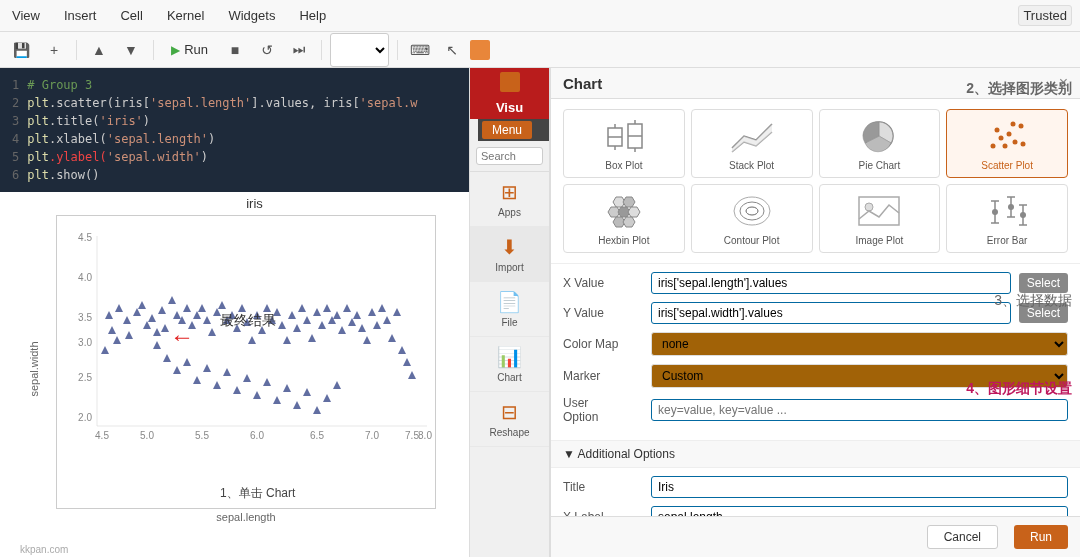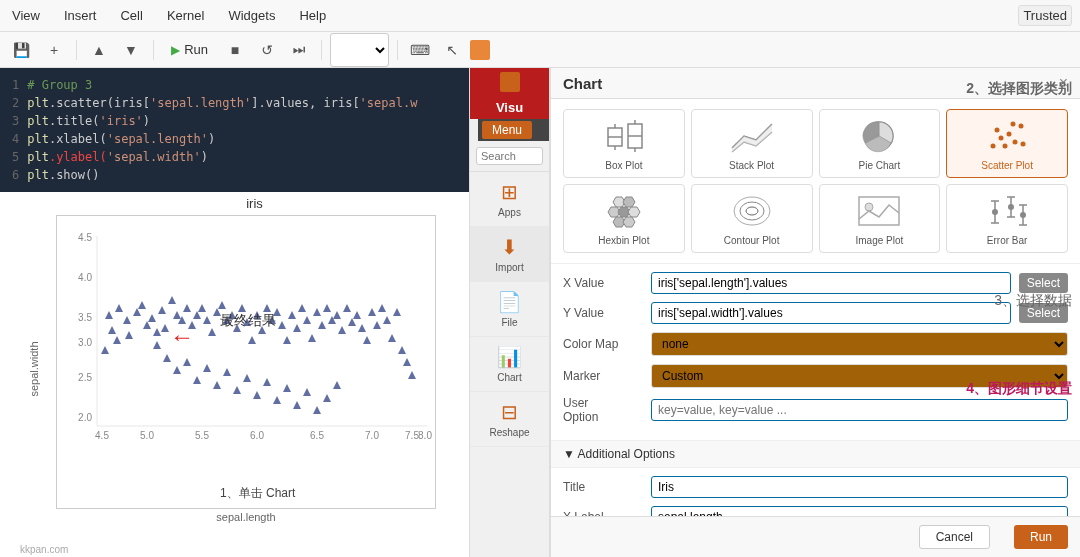--- a/index.html
+++ b/index.html
@@ -138,21 +138,21 @@
     
     .additional-header {
       display: flex; align-items: center; gap: 6px; padding: 6px 12px;
       background: #f8f8f8; border-top: 1px solid #eee; border-bottom: 1px solid #eee;
       cursor: pointer; font-size: 12px; color: #333;
     }
     .additional-content { padding: 8px 12px; }
 
     
     .dialog-footer {
-      display: flex; justify-content: flex-end; gap: 24px; padding: 8px 12px;
+      display: flex; justify-content: flex-end; gap: 16px; padding: 8px 12px;
       border-top: 1px solid #ddd; background: #f8f8f8;
       position: sticky; bottom: 0;
     }
     .btn-cancel {
       background: white; border: 1px solid #ccc; border-radius: 3px;
       padding: 4px 16px; font-size: 12px; cursor: pointer; color: #333;
     }
     .btn-run {
       background: #c8621a; color: white; border: none; border-radius: 3px;
       padding: 4px 16px; font-size: 12px; cursor: pointer;

